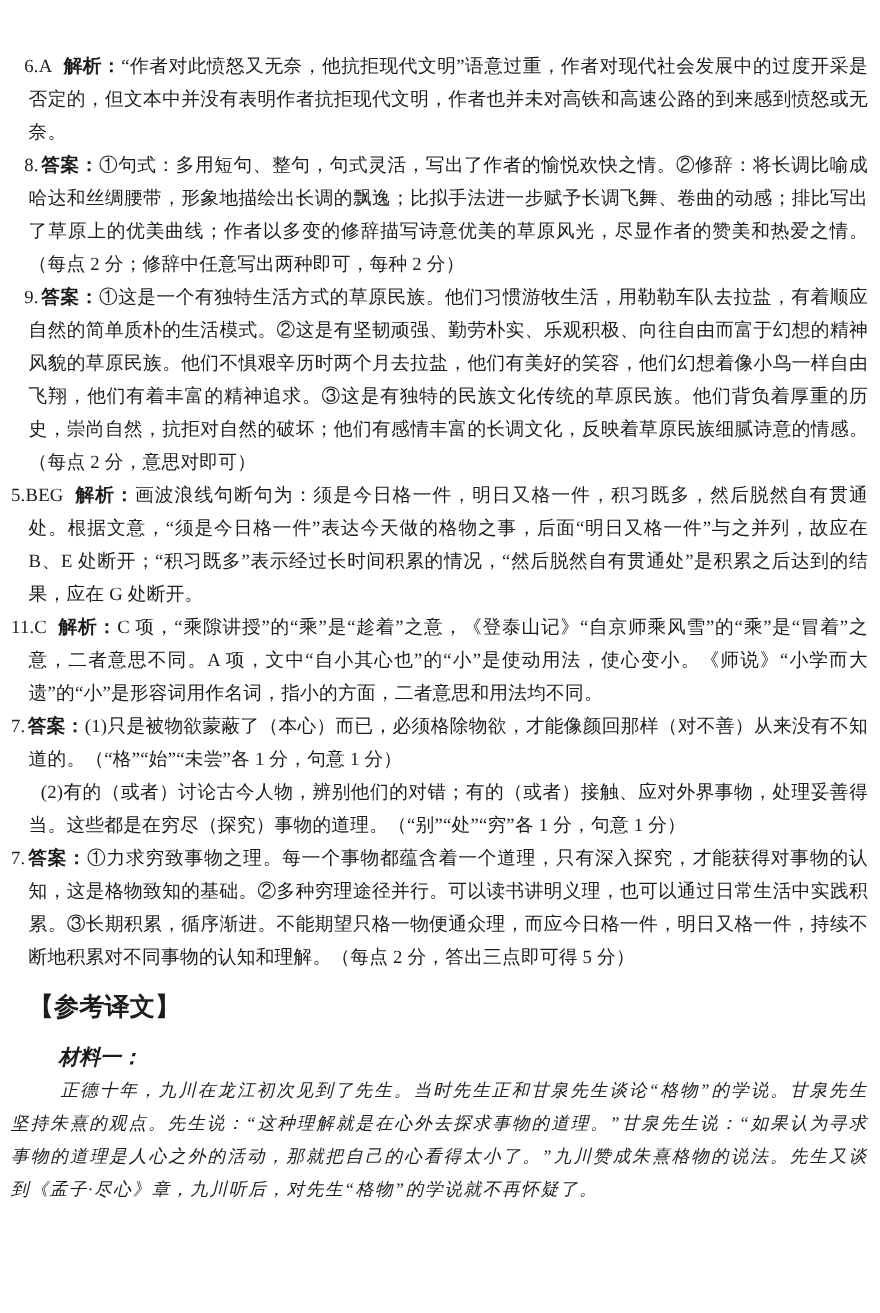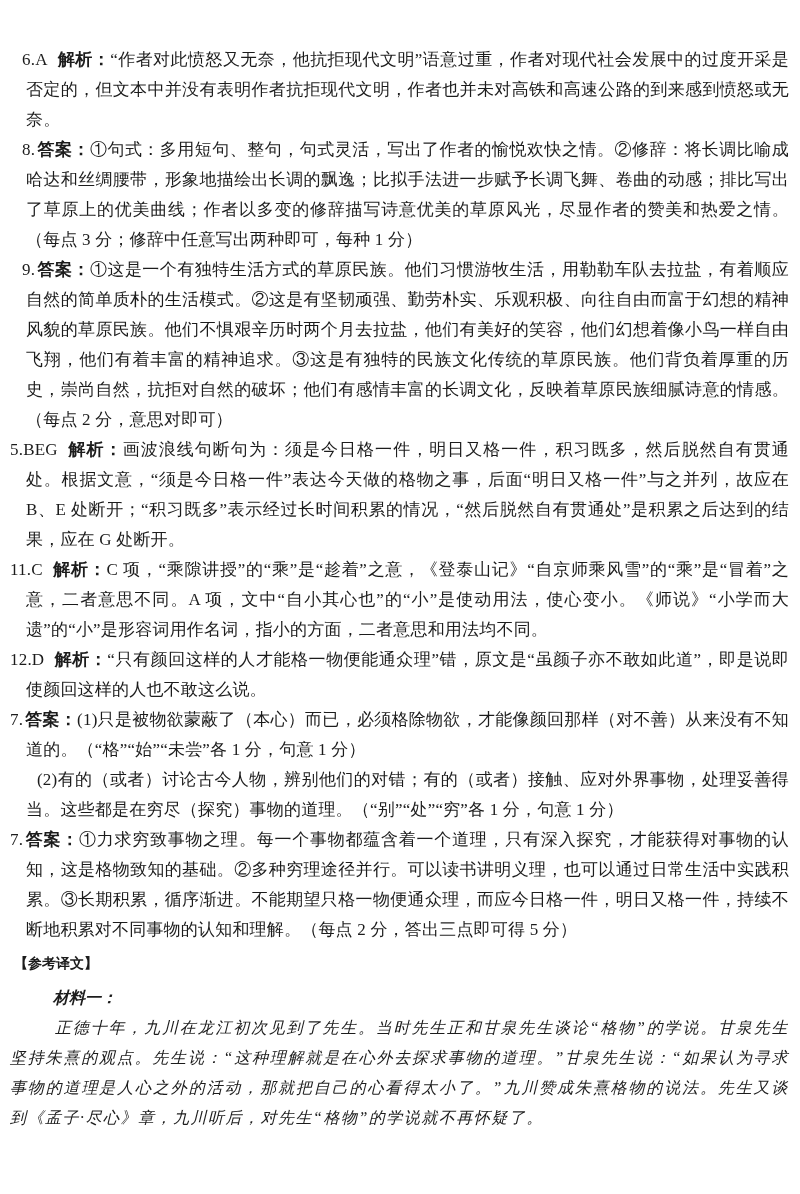--- a/index.html
+++ b/index.html
@@ -37,29 +37,29 @@
   .num { }
   .num.pad1 { padding-left: 12px; }     
   .num.gap  { margin-right: 10px; }     
   .num.tight{ margin-right: 2px; }
   .lbl {
     font-family: "Liberation Sans", "DejaVu Sans", sans-serif;
     font-weight: 700;
   }
   
   .trans-header {
-    margin: 4px;
-    font-size: 14px;
+    margin: 16px;
+    font-size: 23px;
     line-height: 30px;
     font-family: Liberation Serif, serif;
     font-weight: 700;
   }
   .material-label {
     margin: 0 0 0 43px;
-    font-size: 16px;
+    font-size: 19px;
     line-height: 30px;
     font-family: "Liberation Sans", "DejaVu Sans", sans-serif;
     font-weight: 700;
     font-style: italic;
   }
   .trans-para {
     margin: 0;
     font-size: 16px;
     line-height: 30px;
     text-align: justify;
@@ -69,29 +69,28 @@
   }
 </style>
 </head>
 <body>
 
 <div class="page">
 
   <p class="item"><span class="num pad1 gap">6.A</span><span class="lbl">解析：</span><span>“作者对此愤怒又无奈，他抗拒现代文明”语意过重，作者对现代社会发展中的过度开采是否定的，但文本中并没有表明作者抗拒现代文明，作者也并未对高铁和高速公路的到来感到愤怒或无奈。</span></p>
 
 
-  <p class="item"><span class="num pad1 tight">8.</span><span class="lbl">答案：</span><span>①句式：多用短句、整句，句式灵活，写出了作者的愉悦欢快之情。②修辞：将长调比喻成哈达和丝绸腰带，形象地描绘出长调的飘逸；比拟手法进一步赋予长调飞舞、卷曲的动感；排比写出了草原上的优美曲线；作者以多变的修辞描写诗意优美的草原风光，尽显作者的赞美和热爱之情。（每点 3 分；修辞中任意写出两种即可，每种 1 分）</span></p>
+  <p class="item"><span class="num pad1 tight">8.</span><span class="lbl">答案：</span><span>①句式：多用短句、整句，句式灵活，写出了作者的愉悦欢快之情。②修辞：将长调比喻成哈达和丝绸腰带，形象地描绘出长调的飘逸；比拟手法进一步赋予长调飞舞、卷曲的动感；排比写出了草原上的优美曲线；作者以多变的修辞描写诗意优美的草原风光，尽显作者的赞美和热爱之情。（每点 2 分；修辞中任意写出两种即可，每种 2 分）</span></p>
 
   <p class="item"><span class="num pad1 tight">9.</span><span class="lbl">答案：</span><span>①这是一个有独特生活方式的草原民族。他们习惯游牧生活，用勒勒车队去拉盐，有着顺应自然的简单质朴的生活模式。②这是有坚韧顽强、勤劳朴实、乐观积极、向往自由而富于幻想的精神风貌的草原民族。他们不惧艰辛历时两个月去拉盐，他们有美好的笑容，他们幻想着像小鸟一样自由飞翔，他们有着丰富的精神追求。③这是有独特的民族文化传统的草原民族。他们背负着厚重的历史，崇尚自然，抗拒对自然的破坏；他们有感情丰富的长调文化，反映着草原民族细腻诗意的情感。（每点 2 分，意思对即可）</span></p>
 
   <p class="item"><span class="num gap">5.BEG</span><span class="lbl">解析：</span><span>画波浪线句断句为：须是今日格一件，明日又格一件，积习既多，然后脱然自有贯通处。根据文意，“须是今日格一件”表达今天做的格物之事，后面“明日又格一件”与之并列，故应在 B、E 处断开；“积习既多”表示经过长时间积累的情况，“然后脱然自有贯通处”是积累之后达到的结果，应在 G 处断开。</span></p>
 
   <p class="item"><span class="num gap">11.C</span><span class="lbl">解析：</span><span>C 项，“乘隙讲授”的“乘”是“趁着”之意，《登泰山记》“自京师乘风雪”的“乘”是“冒着”之意，二者意思不同。A 项，文中“自小其心也”的“小”是使动用法，使心变小。《师说》“小学而大遗”的“小”是形容词用作名词，指小的方面，二者意思和用法均不同。</span></p>
 
-  <p class="item"><span class="num gap">12.D</span><span class="lbl">解析：</span><span>“只有颜回这样的人才能格一物便能通众理”错，原文是“虽颜子亦不敢如此道”，即是说即使颜回这样的人也不敢这么说。</span></p>
 
   <p class="item"><span class="num tight">7.</span><span class="lbl">答案：</span><span>(1)只是被物欲蒙蔽了（本心）而已，必须格除物欲，才能像颜回那样（对不善）从来没有不知道的。（“格”“始”“未尝”各 1 分，句意 1 分）</span></p>
 
   <p class="item sub2">(2)有的（或者）讨论古今人物，辨别他们的对错；有的（或者）接触、应对外界事物，处理妥善得当。这些都是在穷尽（探究）事物的道理。（“别”“处”“穷”各 1 分，句意 1 分）</p>
 
   <p class="item"><span class="num tight">7.</span><span class="lbl">答案：</span><span>①力求穷致事物之理。每一个事物都蕴含着一个道理，只有深入探究，才能获得对事物的认知，这是格物致知的基础。②多种穷理途径并行。可以读书讲明义理，也可以通过日常生活中实践积累。③长期积累，循序渐进。不能期望只格一物便通众理，而应今日格一件，明日又格一件，持续不断地积累对不同事物的认知和理解。（每点 2 分，答出三点即可得 5 分）</span></p>
 
   <p class="trans-header">【参考译文】</p>
 
   <p class="material-label">材料一：</p>

